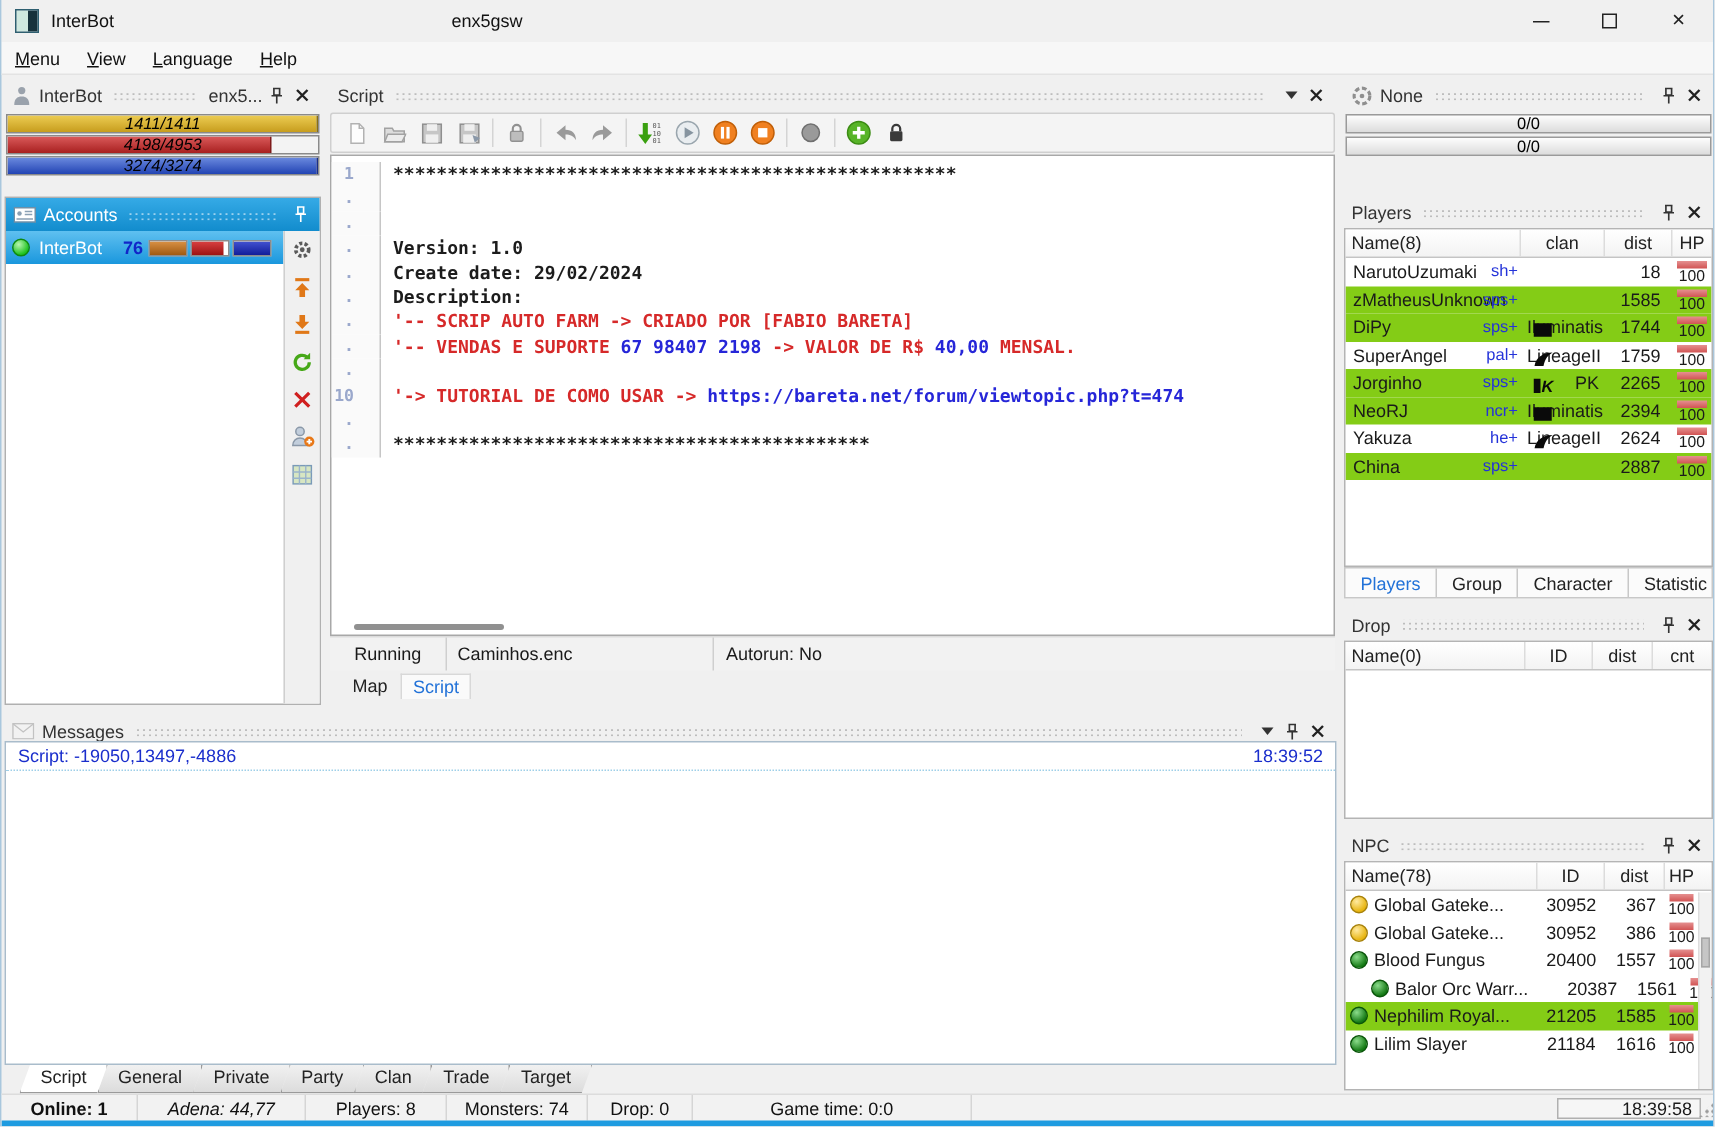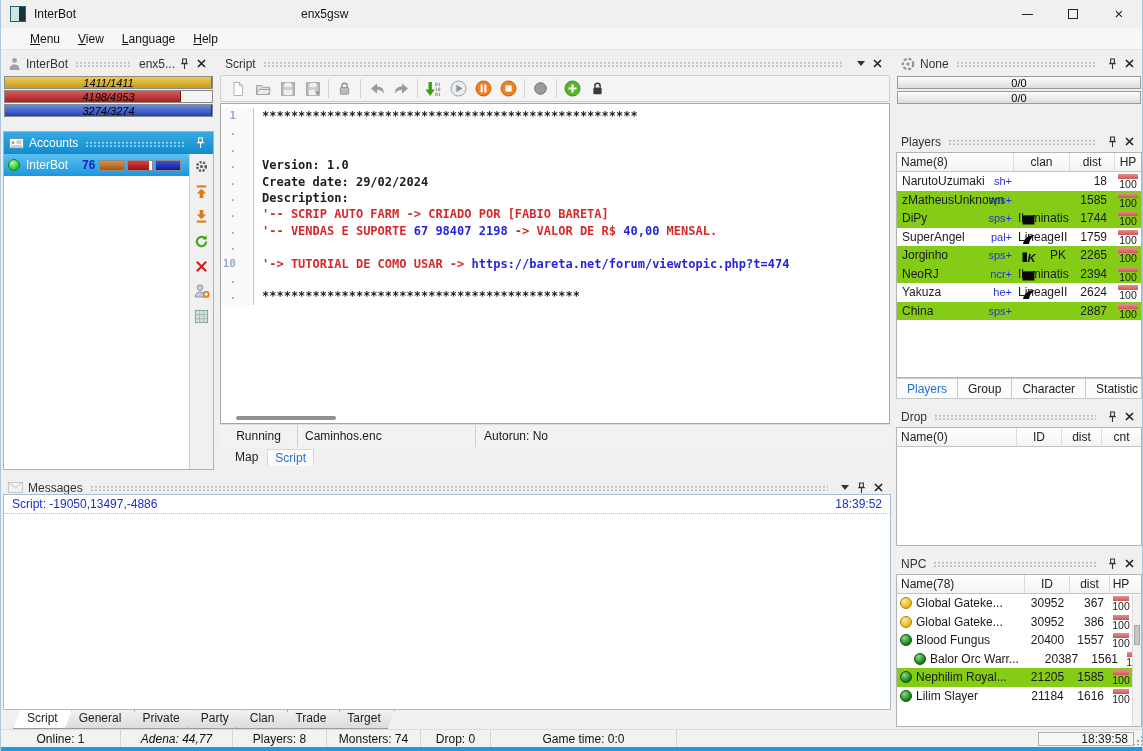--- a/index.html
+++ b/index.html
@@ -10,21 +10,21 @@
   
   .titlebar { position:absolute; left:0; top:0; width:100%; height:28px; background:#f0f0f0; display:flex; align-items:center; }
   .app-icon { width:16px; height:16px; margin:0 8px 0 9px; border:1px solid #2e5f70; background:linear-gradient(90deg,#cfe8df 0 55%,#17323c 55% 100%); }
   .win-title { font-size:12px; color:#111; }
   .win-session { position:absolute; left:300px; top:7px; color:#111; }
   .win-btns { margin-left:auto; display:flex; height:100%; }
   .win-btn { width:46px; height:100%; display:flex; align-items:center; justify-content:center; color:#222; }
   .glyph-min { width:11px; height:1px; background:#222; }
   .glyph-max { width:10px; height:10px; border:1px solid #222; }
   .glyph-close { font-size:15px; line-height:10px; }
-  .menubar { position:absolute; left:0; top:28px; width:100%; height:22px; background:#f7f7f7; border-bottom:1px solid #e3e3e3; display:flex; align-items:center; padding-left:20px; }
+  .menubar { position:absolute; left:0; top:28px; width:100%; height:22px; background:#f7f7f7; border-bottom:1px solid #e3e3e3; display:flex; align-items:center; padding-left:0; }
   .menu-item { display:inline-block; padding:2px 9px; color:#111; }
   .menu-item::first-letter { text-decoration:underline; }
 
   
   .phead { position:absolute; height:21px; display:flex; align-items:center; padding:0 5px; color:#333; }
   .phead .t { white-space:nowrap; }
   .hdots { flex:1; height:7px; margin:0 7px; background-image:radial-gradient(#bdbdbd 0.9px, transparent 1px); background-size:4px 3.5px; background-position:0 1px; }
   .hbtn { width:15px; height:15px; display:flex; align-items:center; justify-content:center; margin-left:2px; }
   .dd-arrow { width:0; height:0; border-left:4px solid transparent; border-right:4px solid transparent; border-top:5px solid #333; }
   .picon { margin-right:5px; display:flex; }
@@ -800,21 +800,21 @@
     <span class="mtab active" style="margin-left:0;">Script</span>
     <span class="mtab">General</span>
     <span class="mtab">Private</span>
     <span class="mtab">Party</span>
     <span class="mtab">Clan</span>
     <span class="mtab">Trade</span>
     <span class="mtab">Target</span>
   </div>
 
   <div class="statusbar">
-    <span class="sb-cell" style="width:120px;">Online: 1</span>
+    <span class="sb-cell" style="width:91px;font-weight:bold;">Online: 1</span>
     <span class="sb-cell" style="width:112px;font-style:italic;">Adena: 44,77</span>
     <span class="sb-cell" style="width:94px;">Players: 8</span>
     <span class="sb-cell" style="width:94px;">Monsters: 74</span>
     <span class="sb-cell" style="width:70px;">Drop: 0</span>
     <span class="sb-cell" style="width:186px;">Game time: 0:0</span>
     <span class="sb-clock">18:39:58</span>
     <span class="grip"></span>
   </div>
   <div class="bottom-strip"></div>
 

